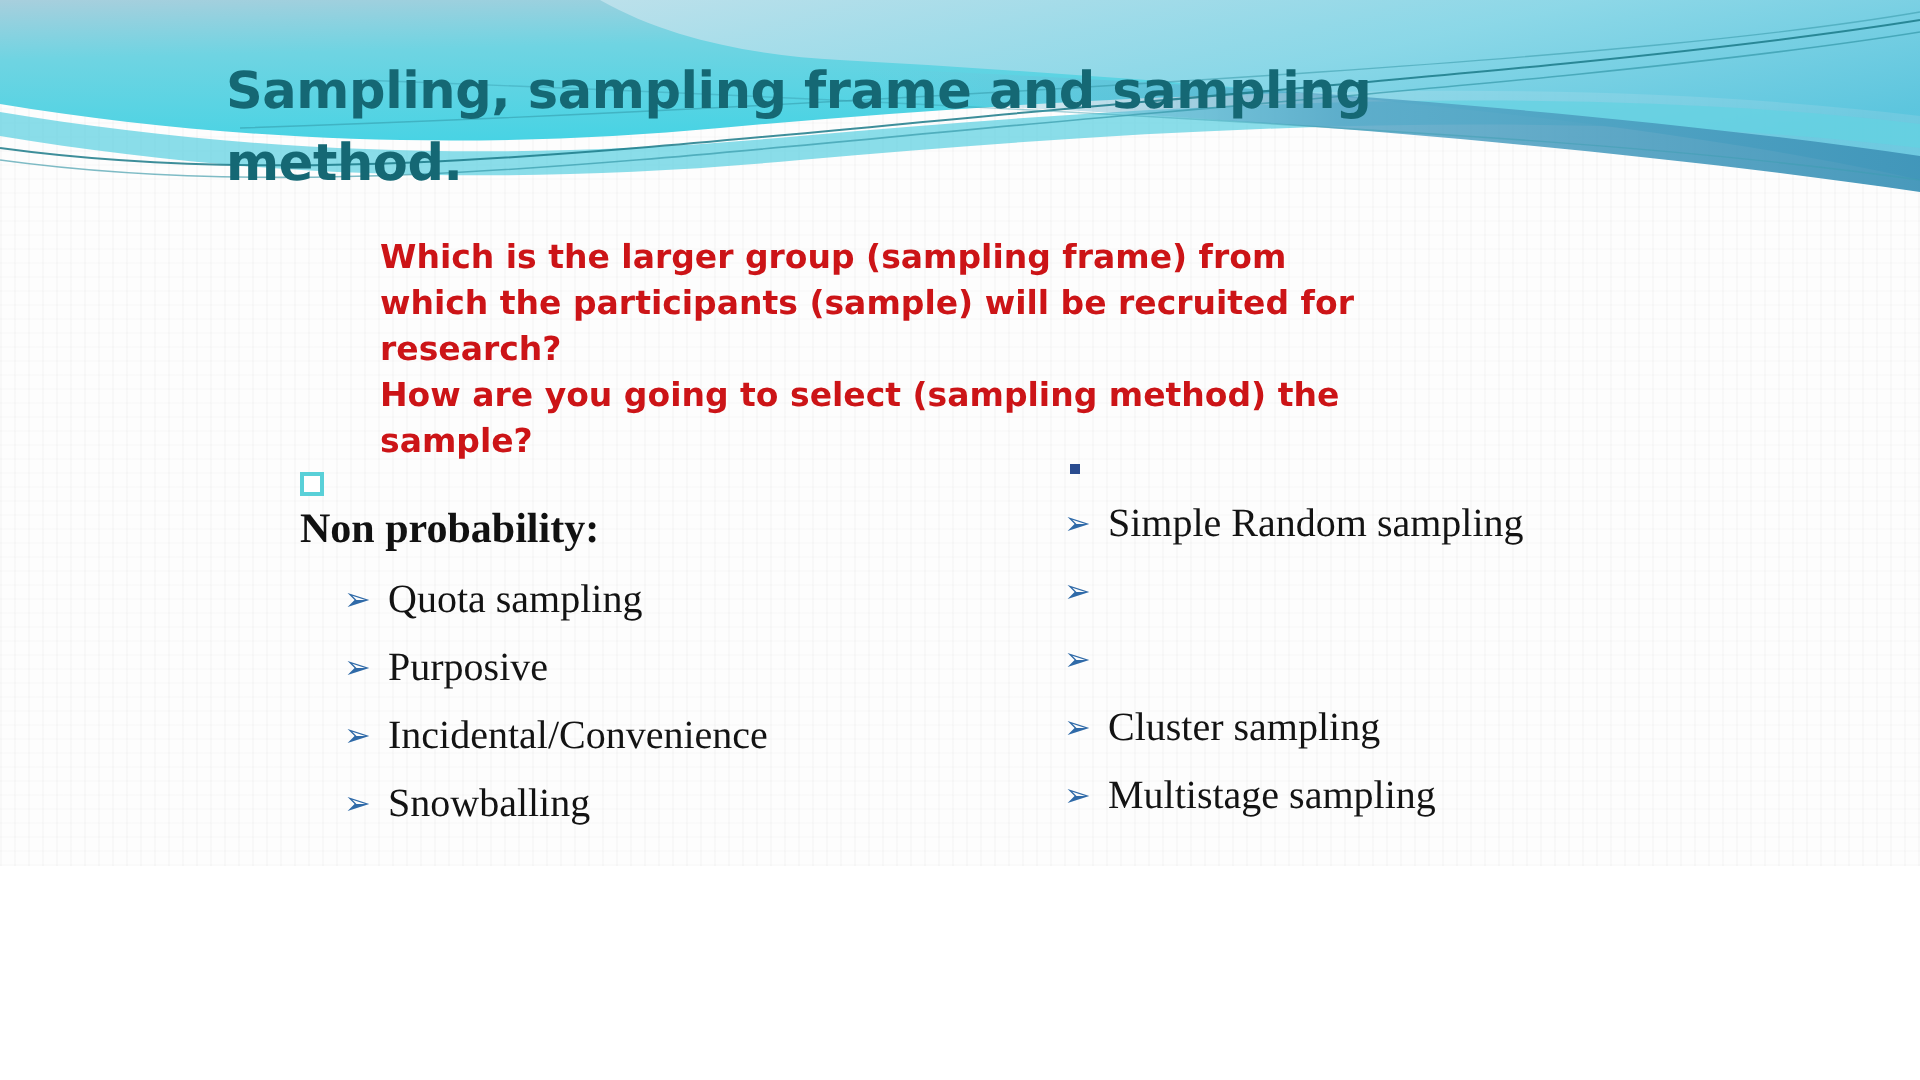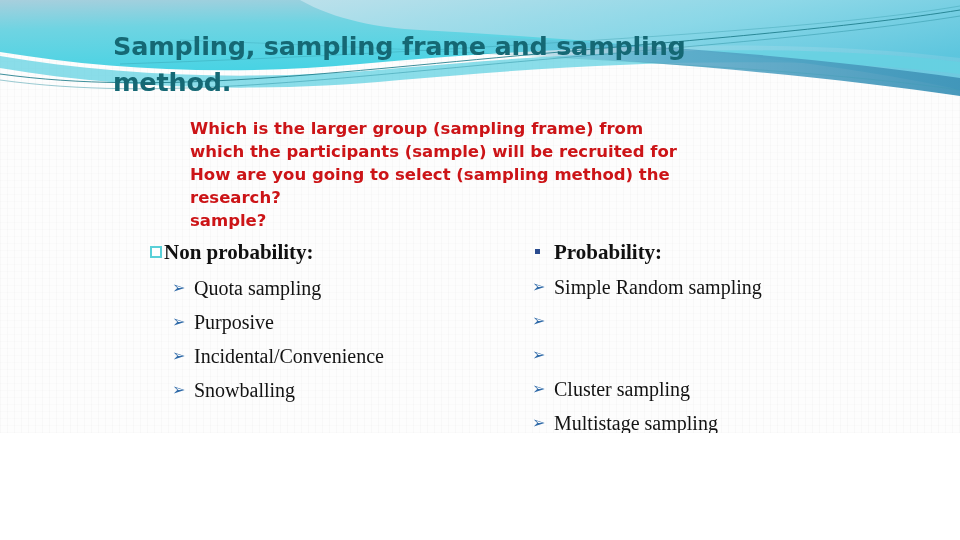--- a/index.html
+++ b/index.html
@@ -77,20 +77,21 @@
   .col-right { left: 528px; top: 237px; width: 330px; }
 
   .head-row {
     display: flex;
     align-items: baseline;
     font-family: "Liberation Serif", serif;
     font-weight: bold;
     font-size: 21px;
     line-height: 30px;
     color: #111111;
+    flex-direction: column;
   }
   .bullet-square {
     display: inline-block;
     width: 12px;
     height: 12px;
     border: 2px solid #59d0d8;
     box-sizing: border-box;
     background: #ffffff;
     margin-right: 2px;
     flex: 0 0 auto;
@@ -199,22 +200,22 @@
       <path d="M120,64 C300,58 480,48 660,36 C790,27 890,18 960,6" fill="none" stroke="#2f94a4" stroke-width="0.7" opacity="0.5"></path>
       <path d="M180,40 C340,46 520,54 700,66 C800,72 890,80 960,90" fill="none" stroke="#3a9db0" stroke-width="0.7" opacity="0.45"></path>
     </svg>
   </div>
 
   <div class="title"><span>Sampling, sampling frame and sampling method</span><span class="dot-after">.</span></div>
 
   <div class="question">
     <span class="q-line">Which is the larger group (sampling frame) from</span>
     <span class="q-line">which the participants (sample) will be recruited for</span>
+    <span class="q-line">research?</span>
     <span class="q-line">How are you going to select (sampling method) the</span>
-    <span class="q-line">research?</span>
     <span class="q-line">sample?</span>
   </div>
 
   <div class="col col-left">
     <div class="head-row">
       <span class="bullet-square"></span>
       <span class="head-text">Non probability:</span>
     </div>
     <ul class="arrow-list">
       <li>
@@ -232,21 +233,20 @@
       <li>
         <span class="arrow-glyph">➢</span>
         <span class="item-text">Snowballing</span>
       </li>
     </ul>
   </div>
 
   <div class="col col-right">
     <div class="head-row">
       <span class="bullet-dot"></span>
-      <span class="head-text">Probability:</span>
     </div>
     <ul class="arrow-list">
       <li>
         <span class="arrow-glyph">➢</span>
         <span class="item-text">Simple Random sampling</span>
       </li>
       <li>
         <span class="arrow-glyph">➢</span>
       </li>
       <li>

